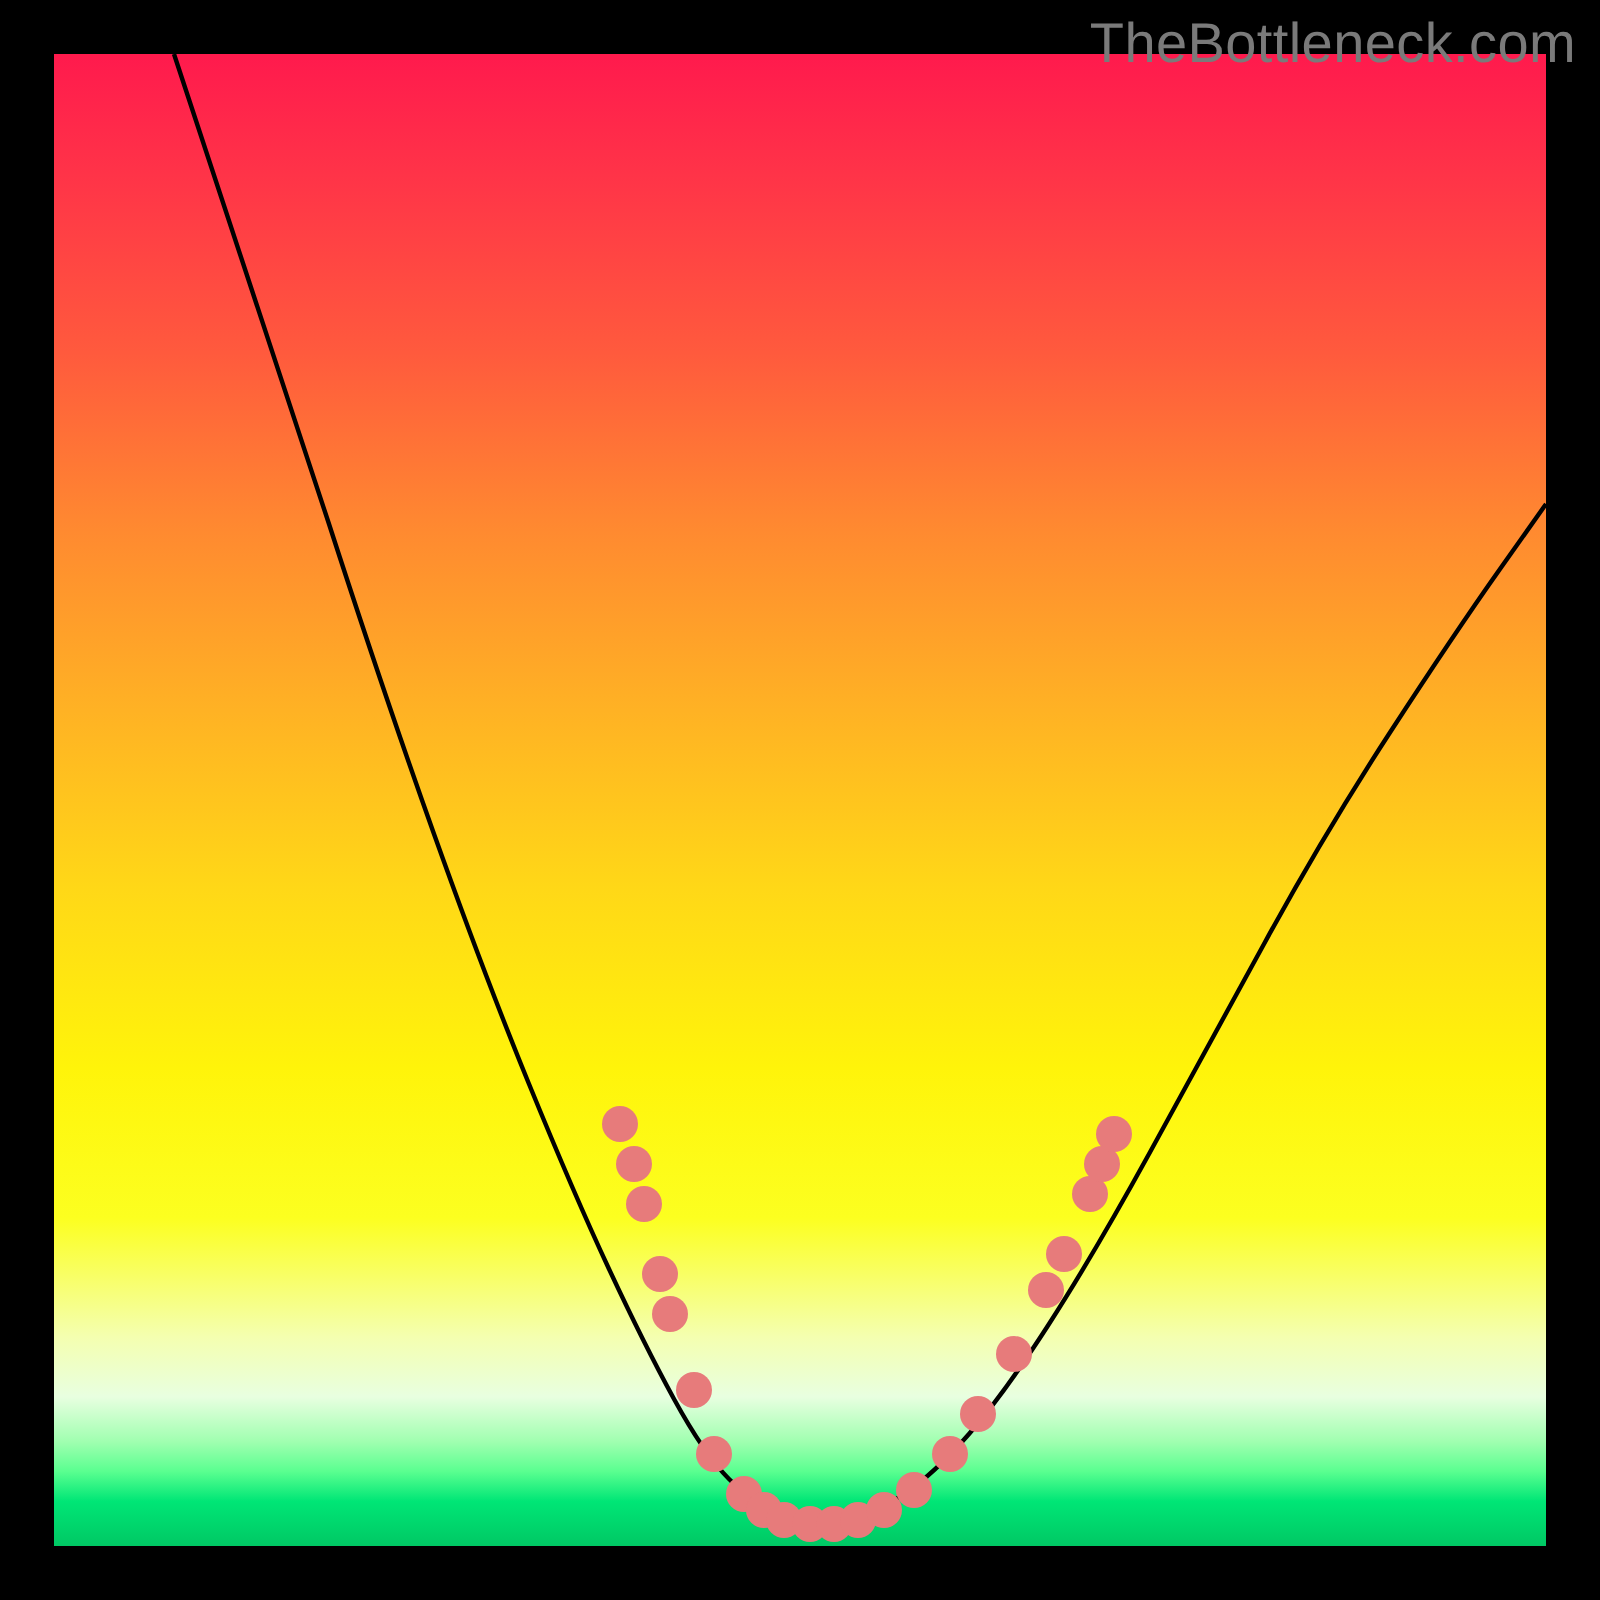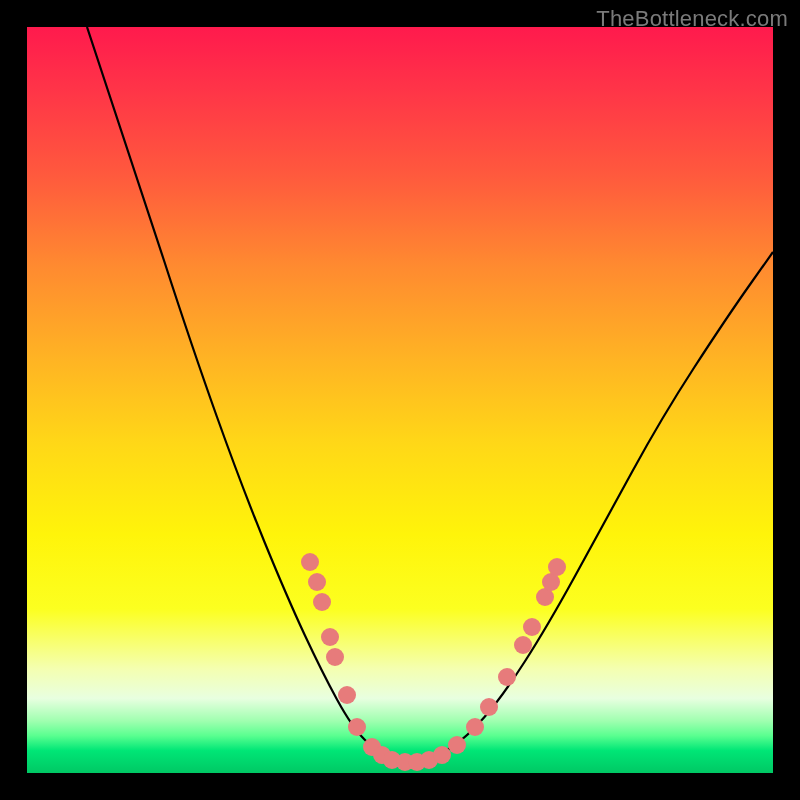--- a/index.html
+++ b/index.html
@@ -26,21 +26,21 @@
       #5aff90 95%,
       #00e676 97%,
       #00c864 100%
     );
   }
   .watermark {
     position: absolute;
     top: 6px;
     right: 12px;
     color: #7a7a7a;
-    font-size: 22px;
+    font-size: 28px;
     font-weight: 500;
     letter-spacing: 0.2px;
     text-align: center;
   }
   svg.plot {
     position: absolute;
     left: 0; top: 0;
     width: 746px; height: 746px;
   }
   .curve { fill: none; stroke: #000; stroke-width: 2.2; }

